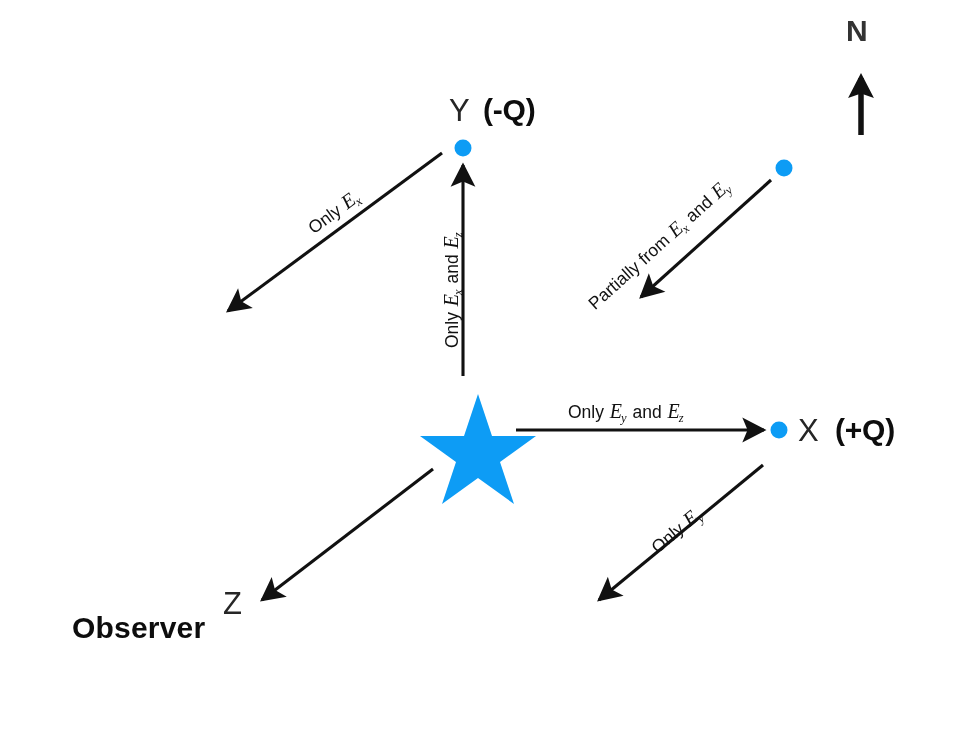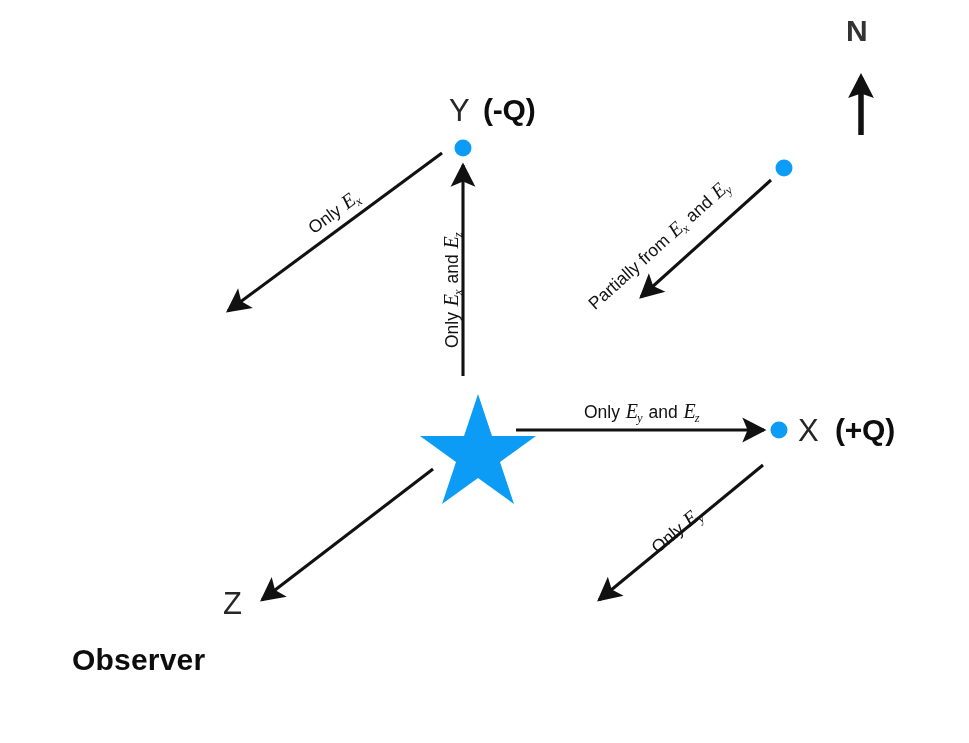--- a/index.html
+++ b/index.html
@@ -146,35 +146,35 @@
     <span class="lbl charge" style="left:34px; top:0px;">(-Q)</span>
   </div>
 
   <div class="node-group" style="left:798px; top:415px;">
     <span class="lbl node-name" style="left:0; top:0;">X</span>
     <span class="lbl charge" style="left:37px; top:0px;">(+Q)</span>
   </div>
 
   <div class="lbl node-name" style="left:223px; top:588px;">Z</div>
 
-  <div class="lbl observer" style="left:72px; top:645px;">Observer</div>
+  <div class="lbl observer" style="left:72px; top:613px;">Observer</div>
 
   <div class="ann" style="left:303px; top:220px; transform: rotate(-36.4deg);">
     <span>Only </span><i class="var"><span>E</span><sub>x</sub></i>
   </div>
 
   <div class="ann" style="left:440px; top:348px; transform: rotate(-90deg);">
     <span>Only </span><i class="var"><span>E</span><sub>x</sub></i><span> and </span><i class="var"><span>E</span><sub>z</sub></i>
   </div>
 
   <div class="ann" style="left:583px; top:297px; transform: rotate(-42deg);">
     <span>Partially from </span><i class="var"><span>E</span><sub>x</sub></i><span> and </span><i class="var"><span>E</span><sub>y</sub></i>
   </div>
 
-  <div class="ann" style="left:584px; top:400px;">
+  <div class="ann" style="left:568px; top:400px;">
     <span>Only </span><i class="var"><span>E</span><sub>y</sub></i><span> and </span><i class="var"><span>E</span><sub>z</sub></i>
   </div>
 
   <div class="ann" style="left:646px; top:540px; transform: rotate(-39.5deg);">
     <span>Only </span><i class="var"><span>E</span><sub>y</sub></i>
   </div>
 
 </div>
 
 </body></html>

